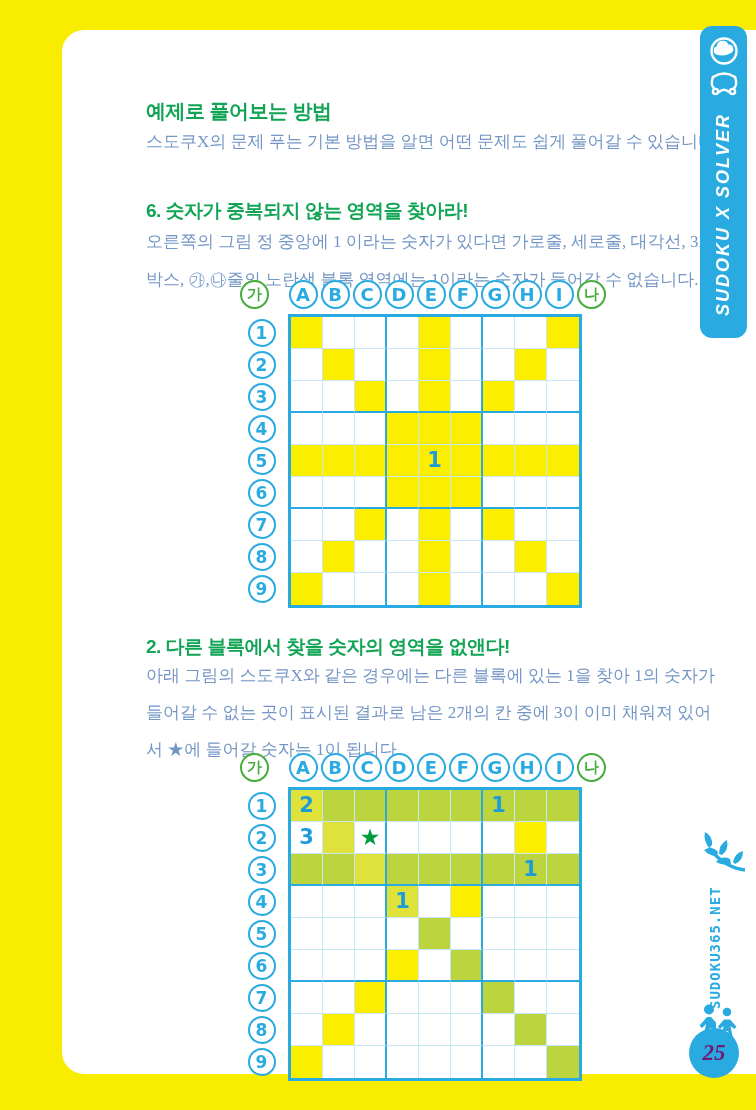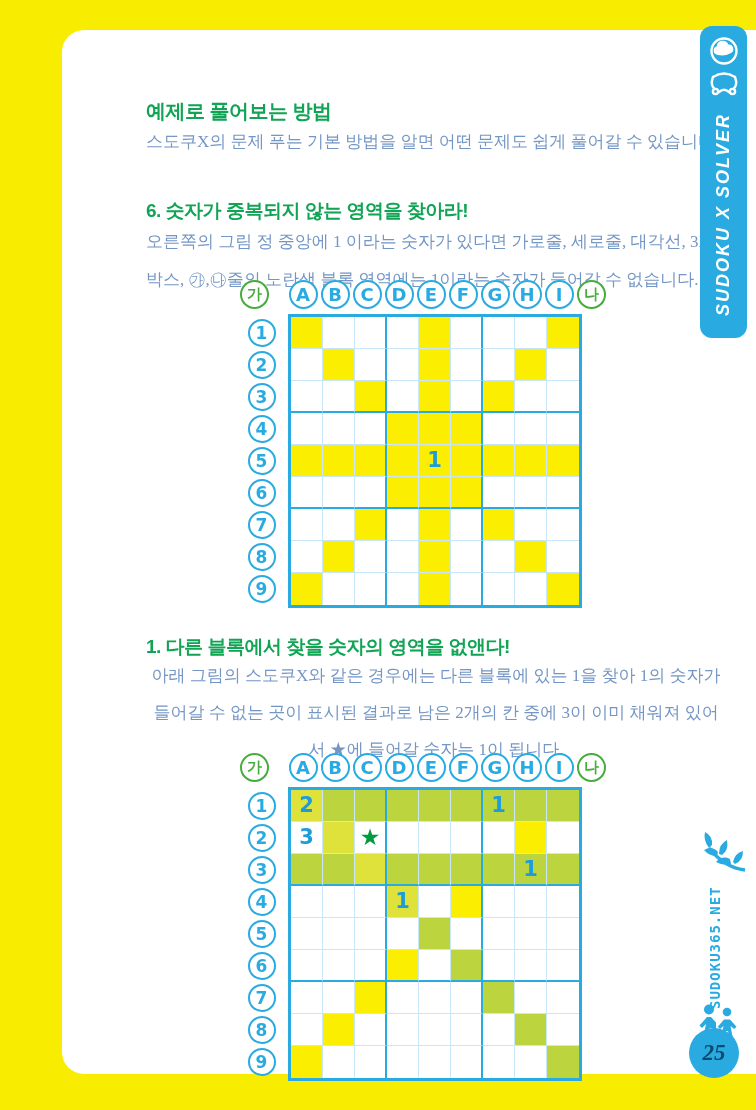--- a/index.html
+++ b/index.html
@@ -24,21 +24,21 @@
     color:#7496C5;font-size:17px;line-height:38px;word-break:break-all;
   }
   .intro{top:80px;line-height:30px;}
   .sec-head{
     position:absolute;left:84px;
     font-size:19px;font-weight:bold;color:#12A455;letter-spacing:-0.5px;
   }
   .s1-head{top:152px;}
   .s1-body{top:176px;}
   .s2-head{top:588px;}
-  .s2-body{top:610px;line-height:37px;text-align:center;}
+  .s2-body{top:610px;line-height:37px;}
   
   .sgrid{
     position:absolute;left:226px;
     display:grid;grid-template-columns:repeat(9,32px);grid-auto-rows:32px;
     border:3px solid #29ABE2;background:#fff;box-sizing:content-box;
   }
   .g1{top:284px;}
   .g2{top:757px;}
   .cell{
     box-sizing:border-box;position:relative;
@@ -100,34 +100,34 @@
     font-family:"DejaVu Sans Mono",monospace;font-weight:bold;
     color:#29ABE2;font-size:14px;letter-spacing:1px;white-space:nowrap;
   }
   .family-wrap{position:absolute;left:695px;top:1004px;}
   .page-badge{
     position:absolute;left:689px;top:1028px;width:50px;height:50px;border-radius:50%;
     background:#29ABE2;display:flex;align-items:center;justify-content:center;
   }
   .page-badge span{
     font-family:"Liberation Serif",serif;font-style:italic;font-weight:bold;
-    color:#0c4a6e;font-size:23px;
+    color:#701a75;font-size:23px;
   }
 </style>
 </head>
 <body>
 
 <div class="content-card">
   <h1 class="page-title">예제로 풀어보는 방법</h1>
   <p class="body-text intro">스도쿠X의 문제 푸는 기본 방법을 알면 어떤 문제도 쉽게 풀어갈 수 있습니다.</p>
 
   <h2 class="sec-head s1-head">6. 숫자가 중복되지 않는 영역을 찾아라!</h2>
   <p class="body-text s1-body">오른쪽의 그림 정 중앙에 1 이라는 숫자가 있다면 가로줄, 세로줄, 대각선, 3X3 박스, ㉮,㉯줄의 노란색 블록 영역에는 1이라는 숫자가 들어갈 수 없습니다.</p>
 
-  <h2 class="sec-head s2-head">1. 다른 블록에서 찾을 숫자의 영역을 없앤다!</h2>
+  <h2 class="sec-head s2-head">2. 다른 블록에서 찾을 숫자의 영역을 없앤다!</h2>
   <p class="body-text s2-body">아래 그림의 스도쿠X와 같은 경우에는 다른 블록에 있는 1을 찾아 1의 숫자가 들어갈 수 없는 곳이 표시된 결과로 남은 2개의 칸 중에 3이 이미 채워져 있어서 ★에 들어갈 숫자는 1이 됩니다.</p>
 
   <div class="col-heads ch1">
     <div class="circle green">가</div>
     <div class="letters">
         <div class="slot">
           <div class="circle blue">A</div>
         </div>
         <div class="slot">
           <div class="circle blue">B</div>

